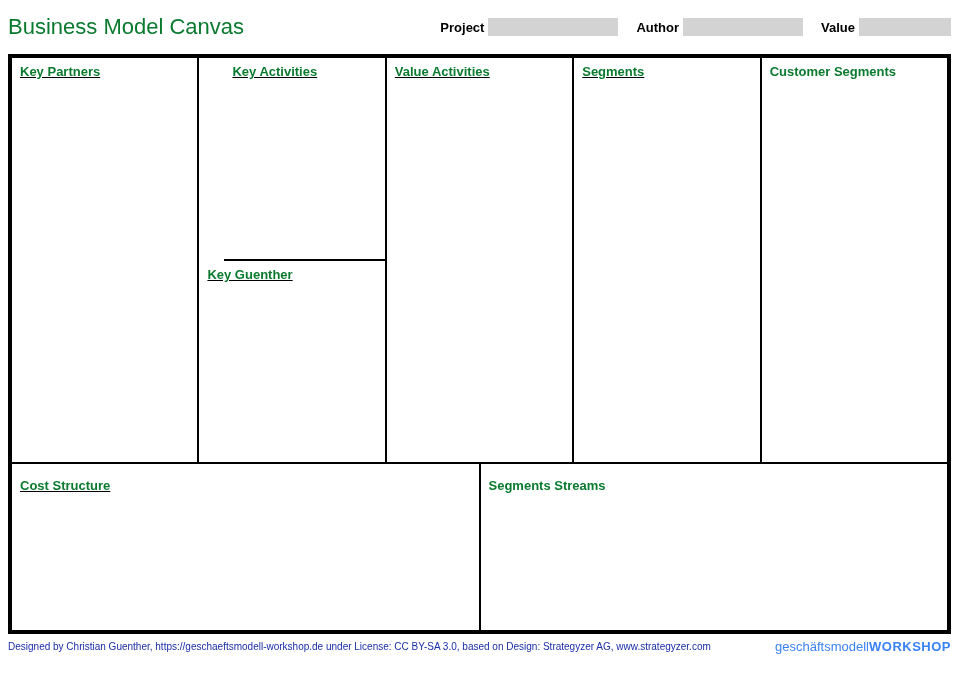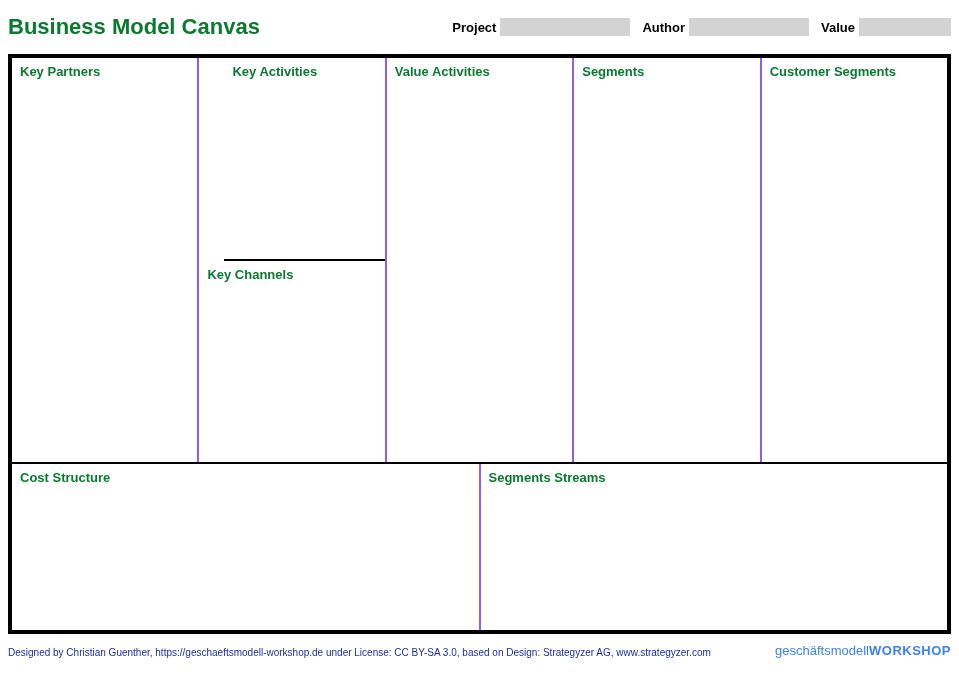--- a/index.html
+++ b/index.html
@@ -17,27 +17,27 @@
     .header {
       display: flex;
       align-items: center;
       justify-content: space-between;
       margin-bottom: 8px;
       height: 38px;
     }
     .title {
       color: #0a7a2f;
       font-size: 22px;
-      font-weight: bold;
+      font-weight: normal;
       text-align: right;
     }
     .header-fields {
       display: flex;
       align-items: center;
-      gap: 12px;
+      gap: 18px;
       font-size: 13px;
       font-weight: bold;
       color: #000;
     }
     .field-group {
       display: flex;
       align-items: center;
       gap: 4px;
     }
     .field-input {
@@ -75,31 +75,31 @@
       flex: 1;
       padding: 6px 8px;
       position: relative;
     }
     .cell-title {
       color: #0a7a2f;
       font-size: 13px;
       font-weight: bold;
     }
     
-    .br { border-right: 2px solid #8b5cf6; }
+    .br { border-right: 2px solid #000000; text-decoration: underline; }
     .bb { border-bottom: 2px solid #000; margin-left: 25px; }
     .bt { border-top: 2px solid #000; }
 
     .bottom-cell {
       flex: 1;
-      padding: 6px 8px;
+      padding: 14px 8px;
     }
     .footer {
       display: flex;
-      align-items: flex-end;
+      align-items: center;
       justify-content: space-between;
       height: 24px;
     }
     .footer-text {
       color: #1a2ea8;
       font-size: 10px;
     }
     .logo {
       color: #3b82f6;
       font-size: 13px;
@@ -139,21 +139,21 @@
       <div class="cell">
         <div class="cell-title">Key Partners</div>
       </div>
     </div>
 
     <div class="col br">
       <div class="cell bb">
         <div class="cell-title">Key Activities</div>
       </div>
       <div class="cell">
-        <div class="cell-title">Key Channels</div>
+        <div class="cell-title">Key Guenther</div>
       </div>
     </div>
 
     <div class="col br">
       <div class="cell">
         <div class="cell-title">Value Activities</div>
       </div>
     </div>
 
     <div class="col br">

